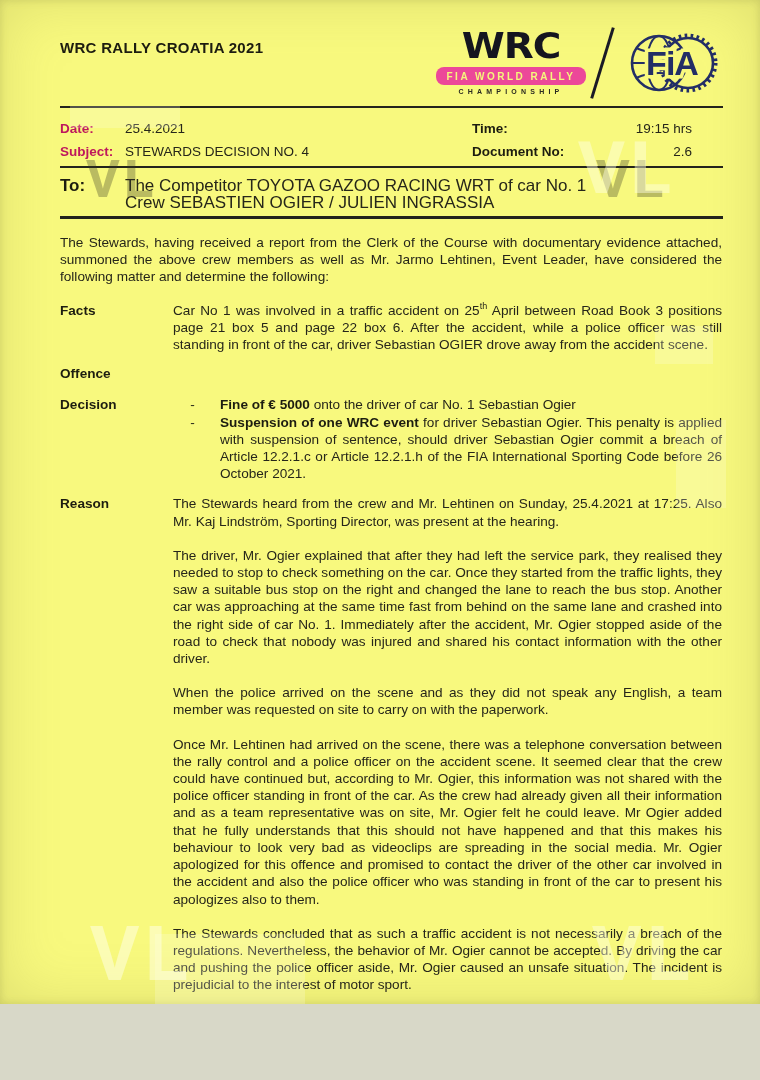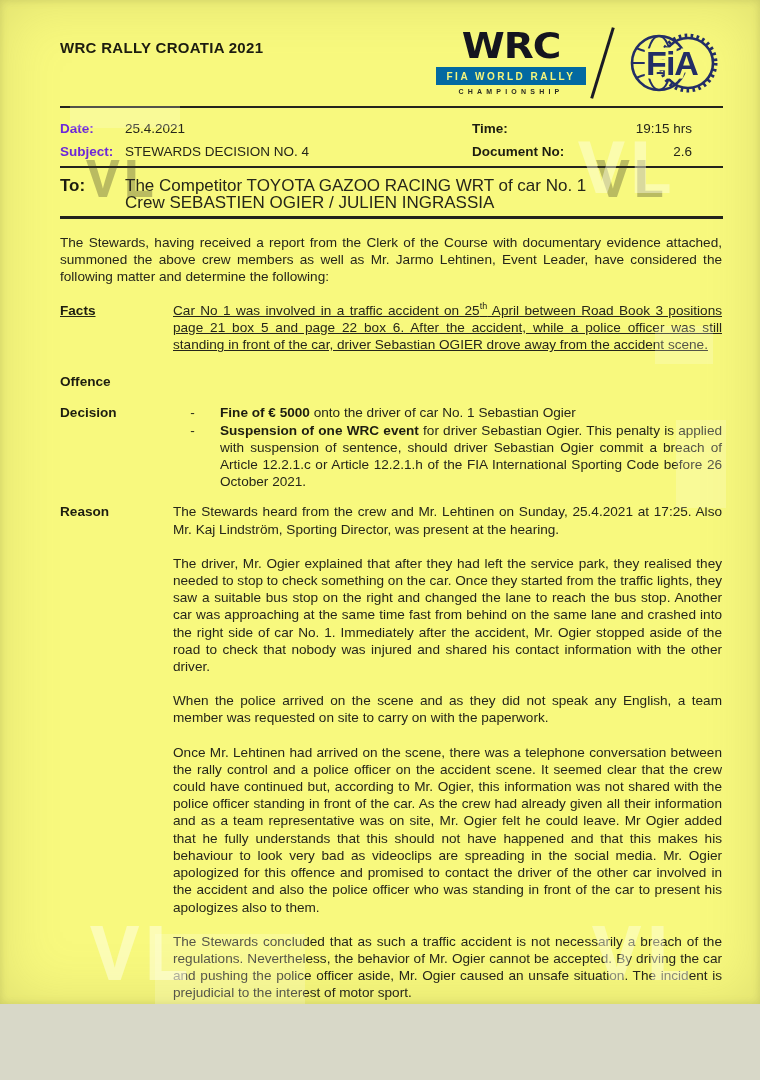--- a/index.html
+++ b/index.html
@@ -17,21 +17,21 @@
   .doc-title{
     position:absolute;left:60px;top:39px;
     font-size:15px;font-weight:bold;letter-spacing:.3px;color:#1c1c10;
   }
   .wrc-logo{position:absolute;left:436px;top:28px;width:150px;text-align:center;}
   .wrc-word{
     font-size:39px;line-height:36px;font-weight:900;color:#15151f;
     letter-spacing:-1px;transform:scaleY(.92);font-family:"DejaVu Sans",sans-serif;
   }
   .wrc-bar{
-    margin-top:3px;background:#0369a1;border-radius:0;
+    margin-top:3px;background:#ec4899;border-radius:8px;
     color:#f5f67c;font-size:10px;font-weight:bold;letter-spacing:2.5px;
     padding:4px 0 3px 0;
   }
   .wrc-champ{
     margin-top:3px;font-size:7px;font-weight:bold;letter-spacing:4.2px;
     color:#2a2a20;
   }
   .logo-slash{
     position:absolute;left:601px;top:26px;width:3px;height:74px;
     background:#1a1a26;transform:rotate(17deg);
@@ -40,35 +40,35 @@
   .rule, .rule2{position:absolute;left:60px;width:663px;background:#23231c;}
   .r1{top:106px;height:2px;}
   .r2{top:166px;height:2px;}
   .r3{top:216px;height:3px;}
   
   .meta-row{
     position:absolute;left:60px;width:632px;display:flex;
     font-size:13.5px;line-height:16px;
   }
   .m1{top:121px;} .m2{top:144px;}
-  .meta-label{width:65px;font-weight:bold;color:#6d28d9;}
+  .meta-label{width:65px;font-weight:bold;color:#be185d;}
   .meta-value{flex:1;}
   .meta-label2{width:125px;font-weight:bold;color:#1d1d10;}
   .meta-value2{width:95px;text-align:right;}
   .to-row{position:absolute;left:60px;top:178px;width:663px;display:flex;font-size:17px;line-height:16.5px;}
   .to-label{width:65px;font-weight:bold;color:#1d1d10;}
   .to-lines{flex:1;}
   
   .body-col{
     position:absolute;left:60px;top:234px;width:662px;
     font-size:13.6px;line-height:17.2px;text-align:justify;
   }
   .intro{margin:0 0 16px 0;}
   .sec-row{display:flex;}
-  .sec-row.facts{margin-bottom:20px;text-decoration:underline;}
+  .sec-row.facts{margin-bottom:12px;}
   .sec-row.offence{margin-bottom:14px;}
   .sec-row.decision{margin-bottom:13px;}
   .sec-label{width:113px;font-weight:bold;color:#1d1d10;text-align:left;}
   .sec-content{flex:1;}
   sup{font-size:9px;line-height:0;}
   .bullet{display:flex;}
   .bullet-marker{width:47px;text-align:center;padding-right:8px;box-sizing:border-box;}
   .bullet-text{flex:1;}
   .reason-p{margin:0 0 17px 0;}
   .reason-p:last-child{margin-bottom:0;}

